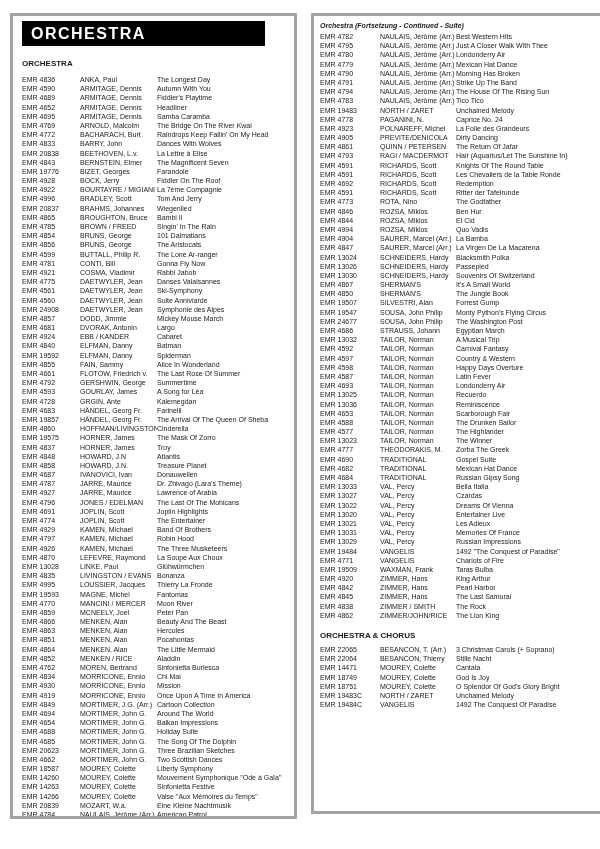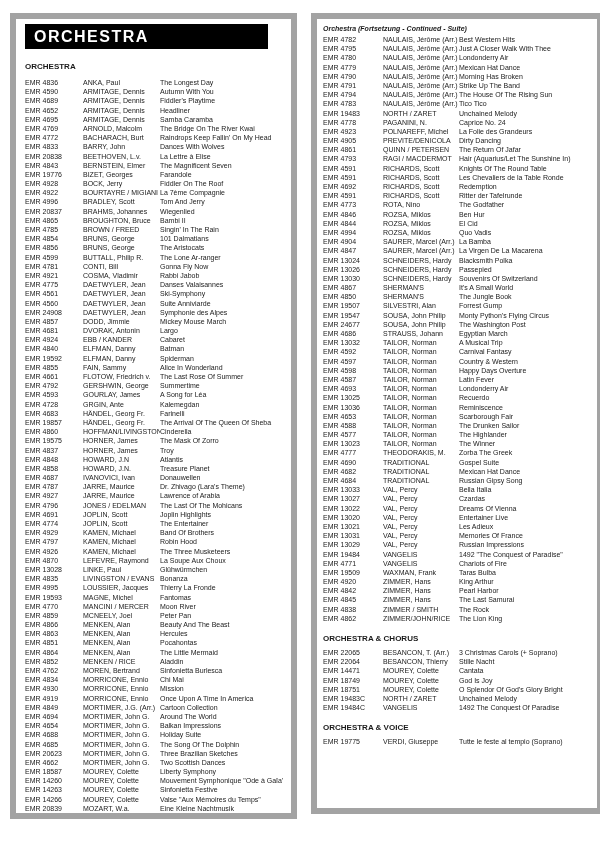--- a/index.html
+++ b/index.html
@@ -8,21 +8,21 @@
     width: 600px;
     height: 849px;
     background: #ffffff;
     font-family: "Liberation Sans", sans-serif;
     color: #1a1a1a;
     overflow: hidden;
   }
   .box {
     position: absolute;
     top: 13px;
-    border: 6px solid #a3a3a3;
+    border: 3px solid #a3a3a3;
     background: #ffffff;
     box-sizing: border-box;
     overflow: hidden;
   }
   .box-left  { left: 10px;  width: 287px; height: 806px; padding: 5px 8px 0 9px; }
   .box-right { left: 311px; width: 292px; height: 801px; padding: 5px 6px 0 6px; }
   .banner {
     width: 243px;
     height: 25px;
     background: #000000;
@@ -845,27 +845,17 @@
             <span class="c-title">Unchained Melody</span>
           </div>
           <div class="row">
             <span class="c-ref">EMR 19484C</span>
             <span class="c-comp">VANGELIS</span>
             <span class="c-title">1492 The Conquest Of Paradise</span>
           </div>
         </div>
     </div>
 
-    <div>
-      <div class="section-heading">ORCHESTRA &amp; VOICE</div>
-      <div class="rows">
-          <div class="row">
-            <span class="c-ref">EMR 19775</span>
-            <span class="c-comp">VERDI, Giuseppe</span>
-            <span class="c-title">Tutte le feste al tempio (Soprano)</span>
-          </div>
-        </div>
-    </div>
 
 
   </div>
 
 </div>
 
 </body></html>

